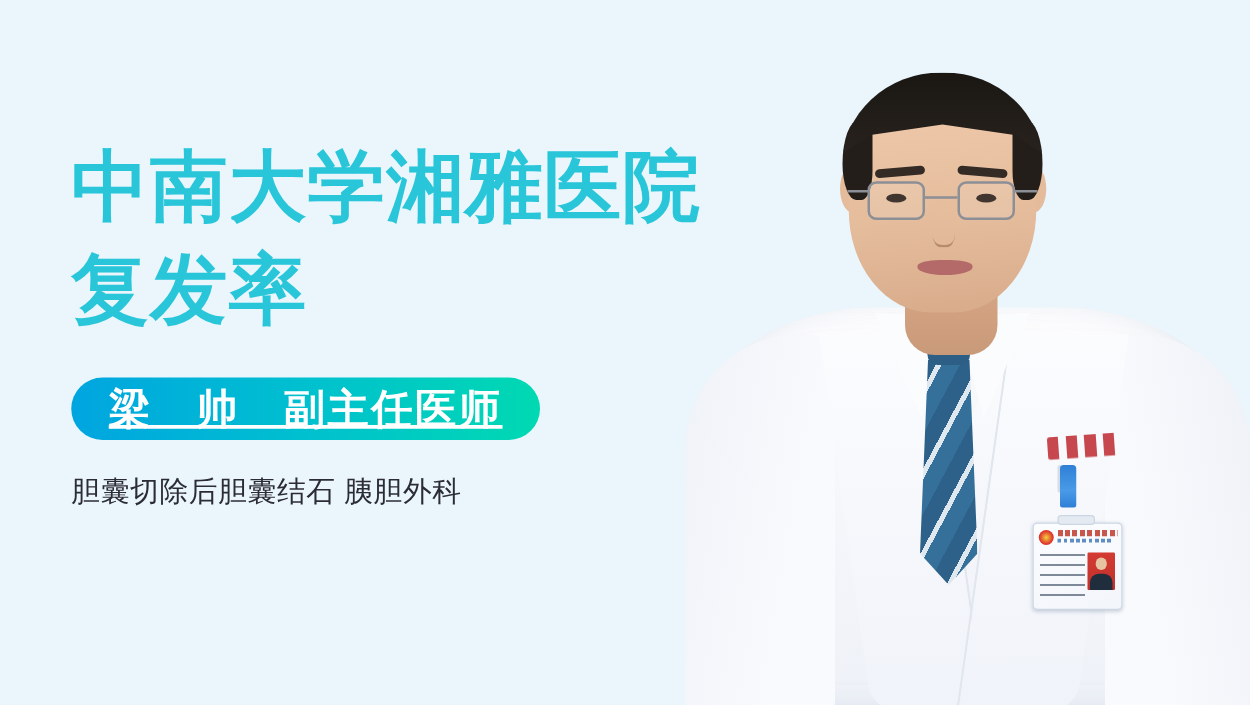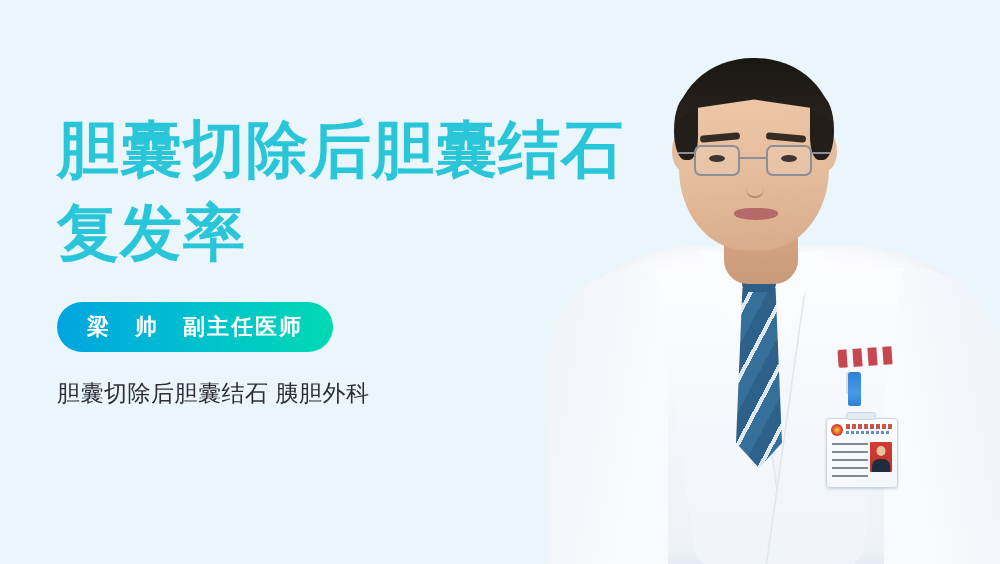--- a/index.html
+++ b/index.html
@@ -34,24 +34,25 @@
   .name-badge {
     display:inline-flex;
     align-items:center;
     justify-content:center;
     margin-top:28px;
     height:50px;
     padding:11px 30px;
     border-radius:25px;
     background:linear-gradient(90deg,#00a5e0 0%,#00bfd0 48%,#00d9b2 100%);
     color:#ffffff;
-    font-size:22px;
+    font-size:33px;
     font-weight:700;
     letter-spacing:2px;
     white-space:pre;
+    text-decoration:underline;
   }
   .affiliation {
     margin-top:26px;
     font-size:23px;
     color:#2c2c36;
     letter-spacing:0.5px;
   }
 
   
   .doctor {
@@ -377,21 +378,21 @@
       <div class="id-org2"></div>
       <div class="id-lines"></div>
       <div class="id-photo">
         <div class="id-photo-head"></div>
         <div class="id-photo-body"></div>
       </div>
     </div>
   </div>
 
   <div class="text-block">
-    <div class="title">胆囊切除后胆囊结石
+    <div class="title">中南大学湘雅医院
 复发率</div>
 
     <div class="name-badge">梁　帅　副主任医师</div>
 
     <div class="affiliation">胆囊切除后胆囊结石 胰胆外科</div>
   </div>
 
 </div>
 
 </body></html>

